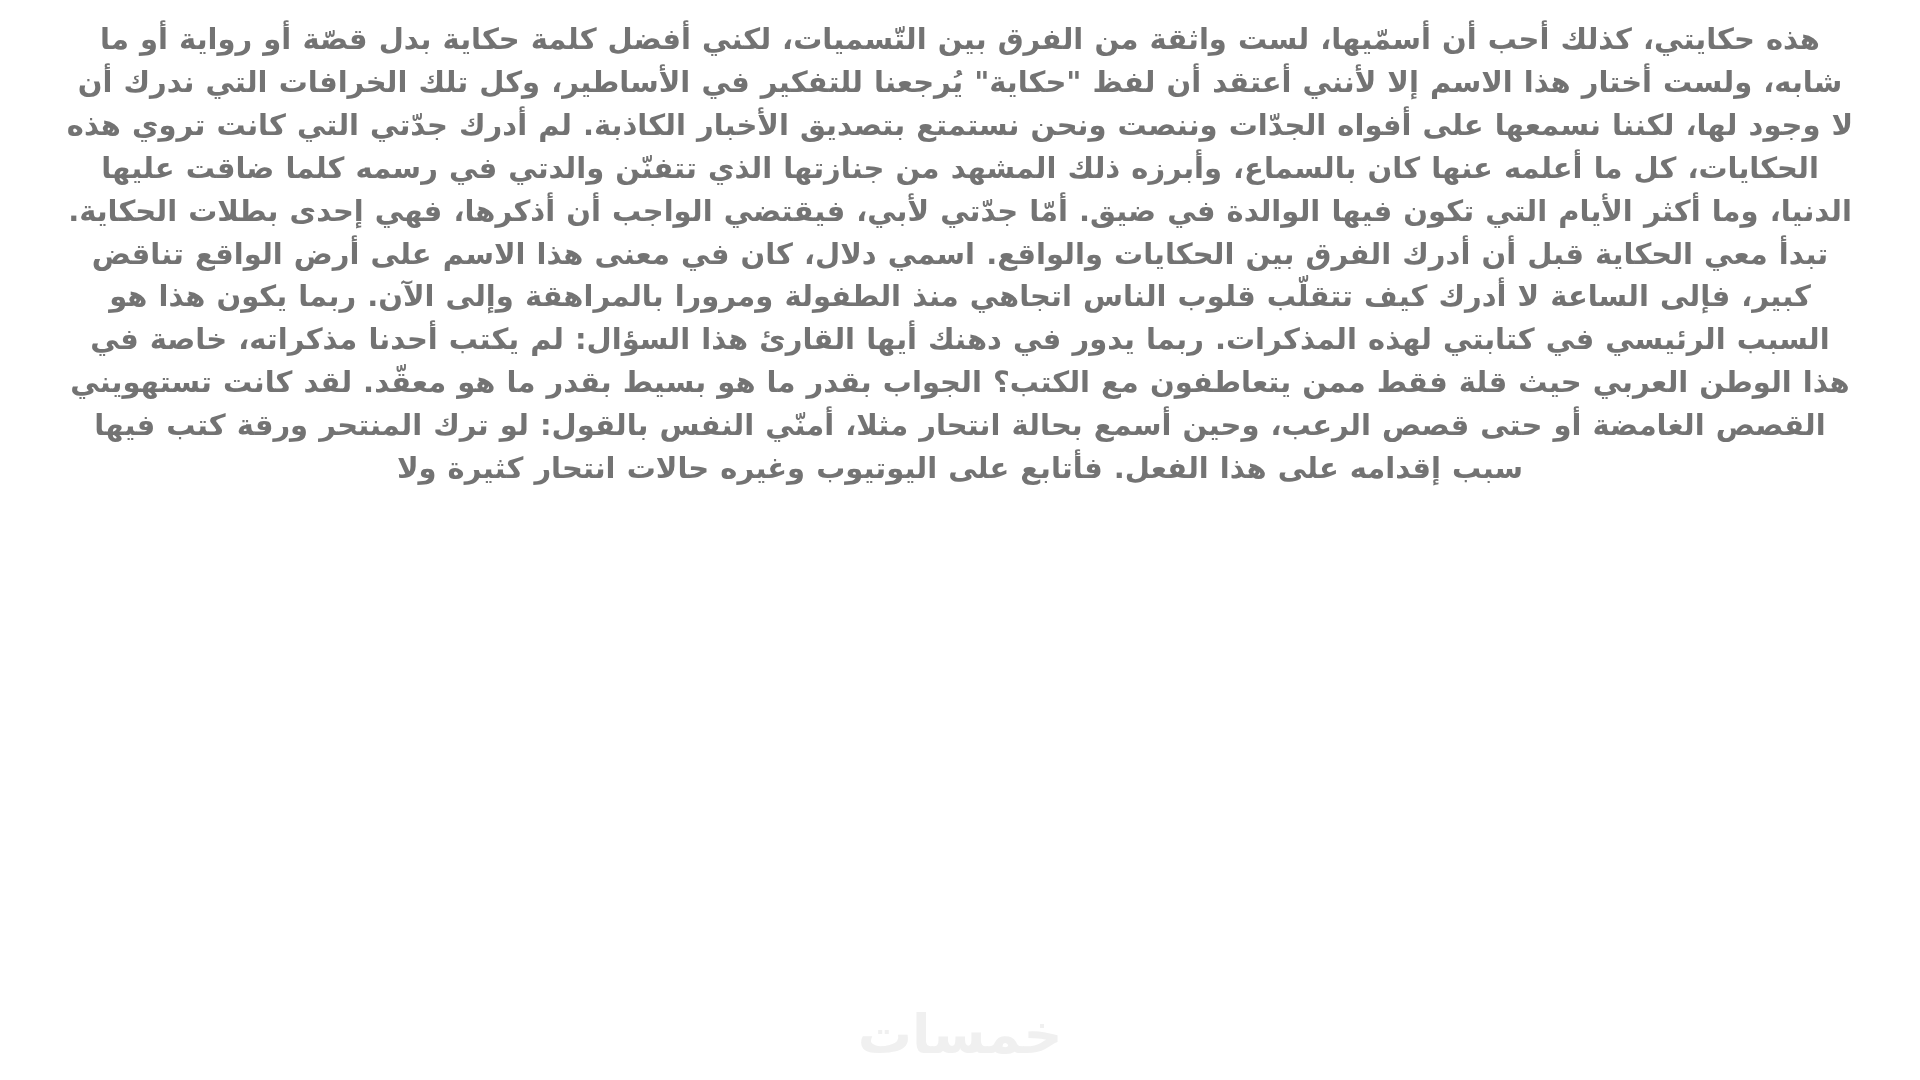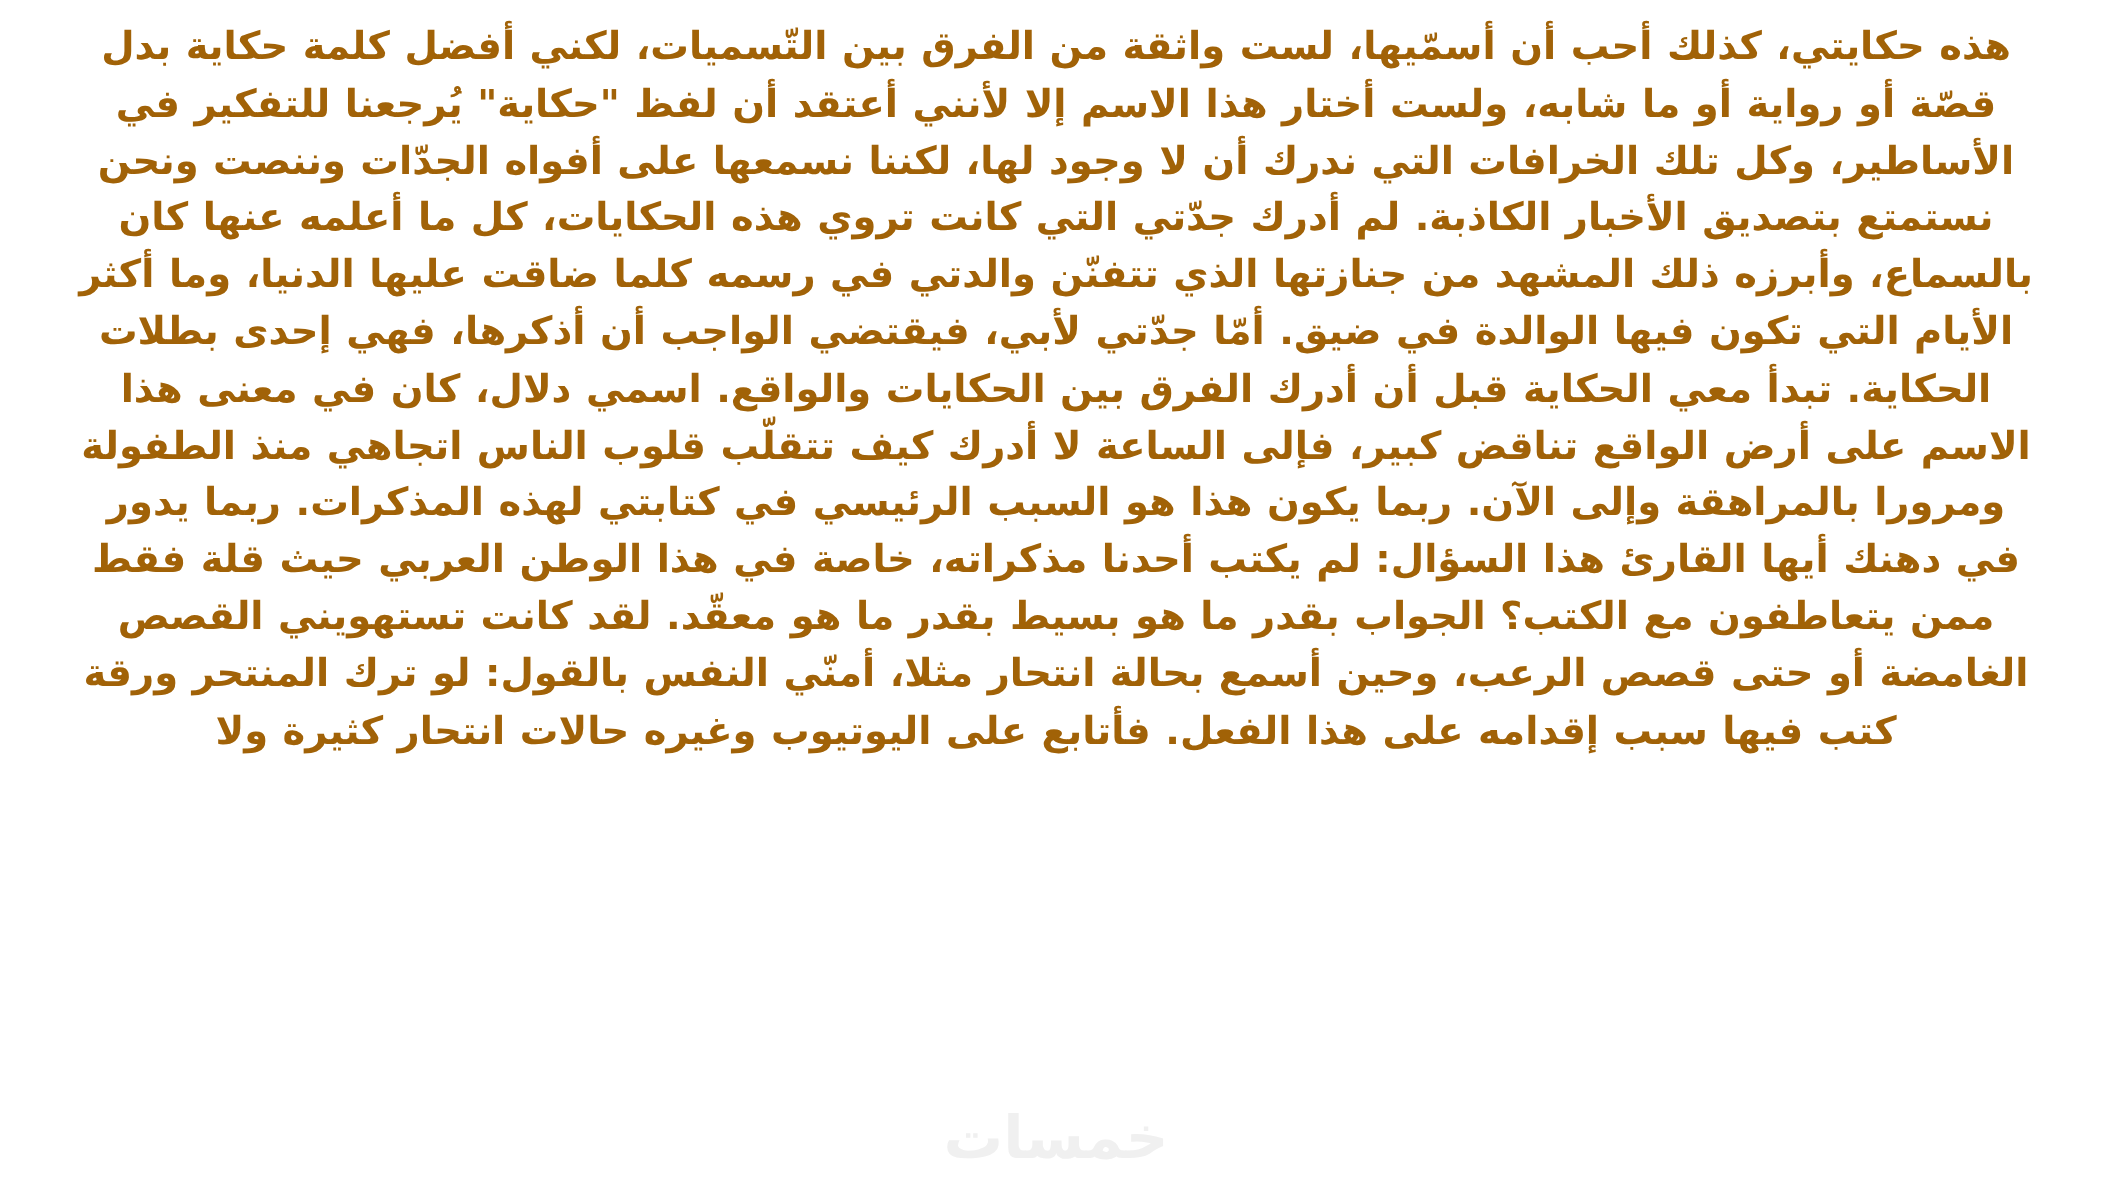--- a/index.html
+++ b/index.html
@@ -20,23 +20,23 @@
     background: #ffffff;
     box-sizing: border-box;
     padding: 18px 64px 0 64px;
     display: flex;
     flex-direction: column;
   }
   .body-text {
     direction: rtl;
     text-align: center;
     font-weight: 700;
-    font-size: 35px;
+    font-size: 29px;
     line-height: 1.48;
-    color: #a16207;
+    color: #737373;
     letter-spacing: 0px;
     word-spacing: 1px;
     white-space: pre-wrap;
   }
   .watermark-wrap {
     position: absolute;
     left: 0;
     right: 0;
     bottom: 14px;
     display: flex;

